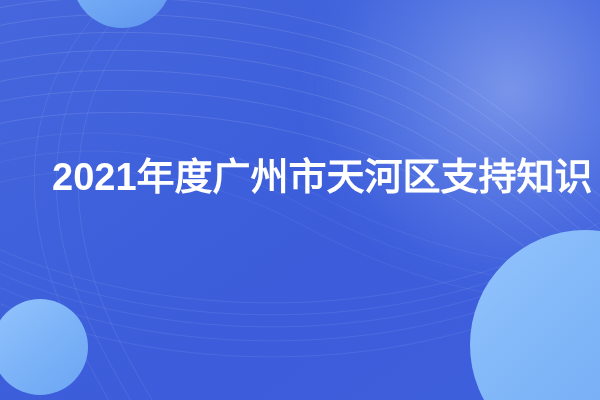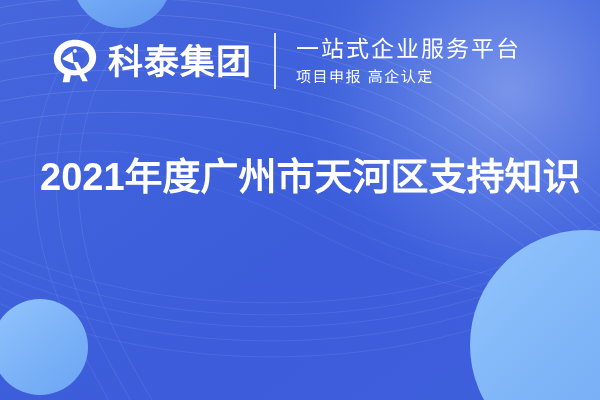--- a/index.html
+++ b/index.html
@@ -98,21 +98,21 @@
     font-size: 15px;
     line-height: 1.2;
     color: #ffffff;
     letter-spacing: 1.5px;
     white-space: nowrap;
   }
 
   
   .title-block {
     position: absolute;
-    left: 40px; top: 150px;
+    left: 52px; top: 150px;
     width: 516px;
   }
   .title-line {
     font-size: 38px;
     line-height: 54px;
     font-weight: 700;
     color: #ffffff;
     letter-spacing: 0px;
     white-space: nowrap;
   }
@@ -150,36 +150,18 @@
       <path d="M130,-20 C60,40 26,120 36,210 C44,286 78,346 120,420"></path>
       <path d="M152,-20 C82,40 48,122 58,212 C66,288 100,348 142,420"></path>
       <path d="M174,-20 C104,40 70,124 80,214 C88,290 122,350 164,420"></path>
     </g>
   </svg>
 
   <div class="deco circle-top"></div>
   <div class="deco circle-bottom-left"></div>
   <div class="deco circle-bottom-right"></div>
 
-  <div class="header">
-
-    <svg class="logo-mark" viewBox="0 0 100 100" xmlns="http://www.w3.org/2000/svg">
-      <path fill="#ffffff" d="M50 4C24 4 4 22 4 45c0 15 9 27 23 33l-4 18h15l3-15c2 .2 5 .3 9 .3 26 0 46-17 46-40S76 4 50 4zm0 14c18 0 31 11 31 26S68 70 50 70 19 59 19 45 32 18 50 18z"></path>
-      <path fill="#ffffff" d="M44 30l-20 14c-1 .8-1 2.4.2 3l20 8c1.4.6 2.9-.6 2.7-2L44 30z"></path>
-      <circle fill="#ffffff" cx="50" cy="28" r="4"></circle>
-      <path fill="#ffffff" d="M46 52h10l22 42H66L46 52z"></path>
-    </svg>
-
-    <div class="logo-word">科泰集团</div>
-
-    <div class="divider"></div>
-
-    <div class="tagline">
-      <div class="tagline-main">一站式企业服务平台</div>
-      <div class="tagline-sub">项目申报 高企认定</div>
-    </div>
-  </div>
 
   <div class="title-block">
     <div class="title-line">2021年度广州市天河区支持知识</div>
   </div>
 
 </div>
 
 </body></html>

